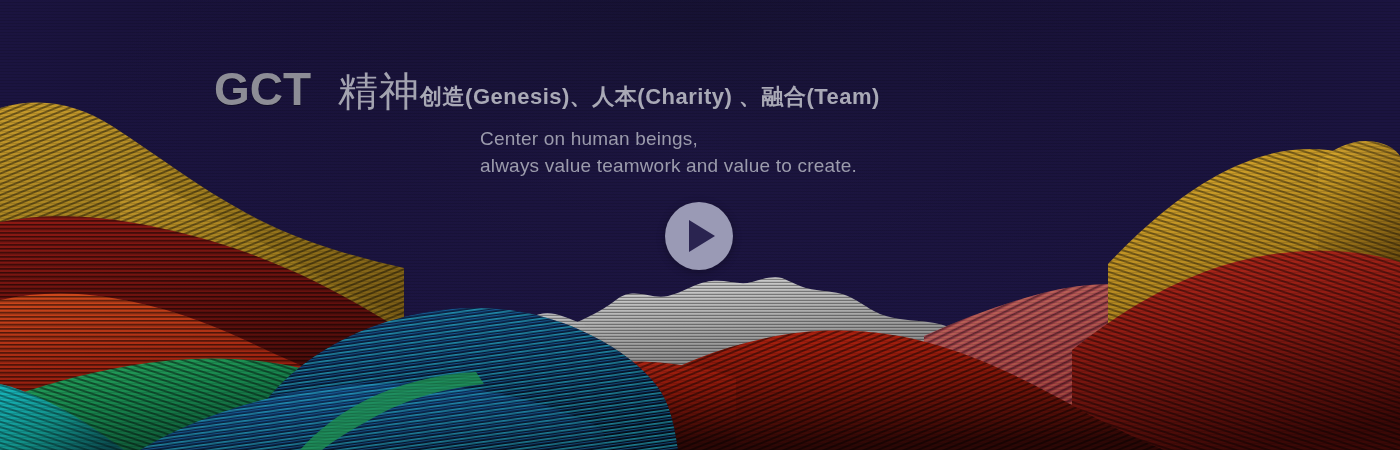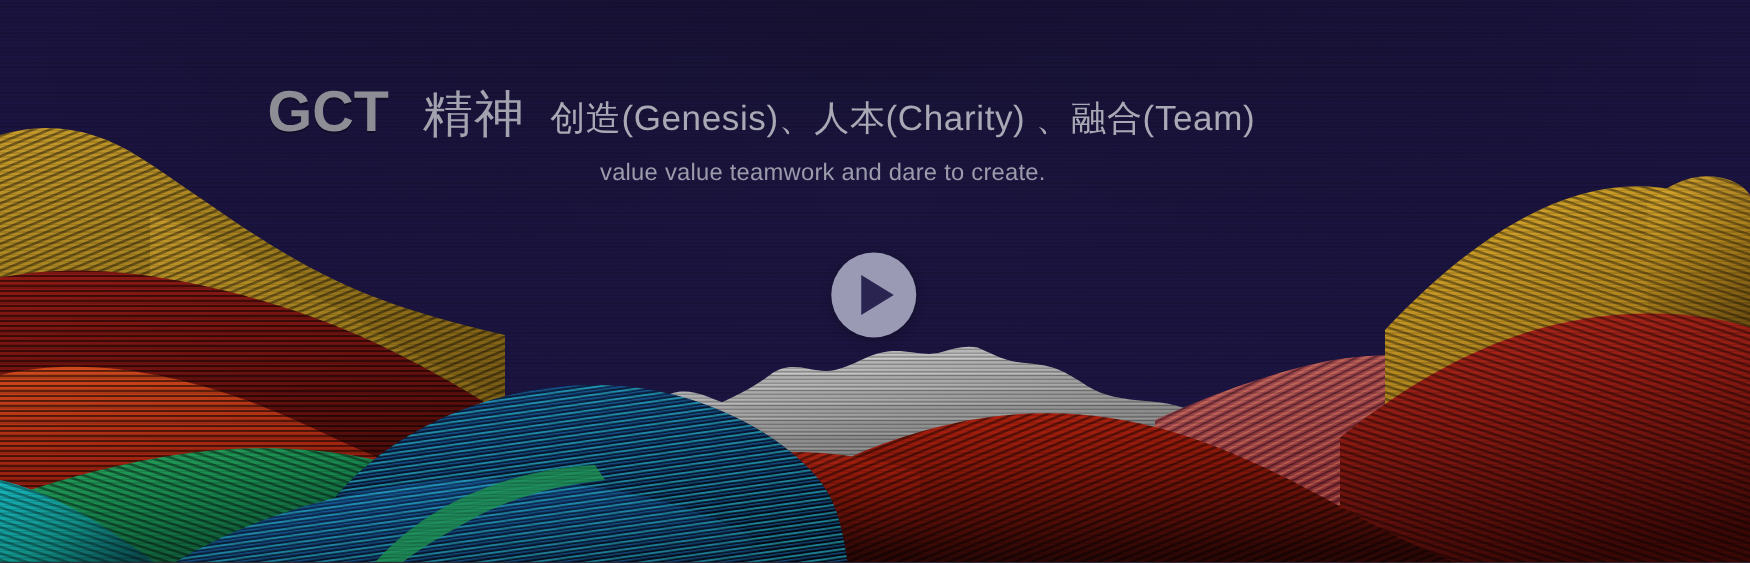--- a/index.html
+++ b/index.html
@@ -56,24 +56,23 @@
   }
   .jingshen{
     font-size:40px;
     font-weight:300;
     color:#a3a3b0;
     margin-left:27px;
     letter-spacing:1px;
     line-height:1;
   }
   .slogan-cn{
-    font-size:28px;
-    font-weight:400;
+    font-size:22px;
+    font-weight:700;
     color:#a9a9b6;
-    margin-left:20px;
     letter-spacing:.5px;
     line-height:1;
     position:relative; top:-1px;
   }
   .slogan-en{
     position:absolute;
     left:480px; top:126px;
     font-size:19px;
     font-weight:300;
     line-height:1.42;
@@ -347,21 +346,22 @@
 
   <div class="textwrap">
 
     <div class="headline">
       <span class="gct">GCT</span>
       <span class="jingshen">精神</span>
       <span class="slogan-cn">创造(Genesis)、人本(Charity) 、融合(Team)</span>
     </div>
 
     <div class="slogan-en">
-      <span>value value teamwork and dare to create.</span>
+      <span>Center on human beings,</span>
+      <span>always value teamwork and value to create.</span>
     </div>
   </div>
 
   <div class="play-btn" role="button" aria-label="Play video">
     <span class="tri"></span>
   </div>
 
 </div>
 
 </body></html>

